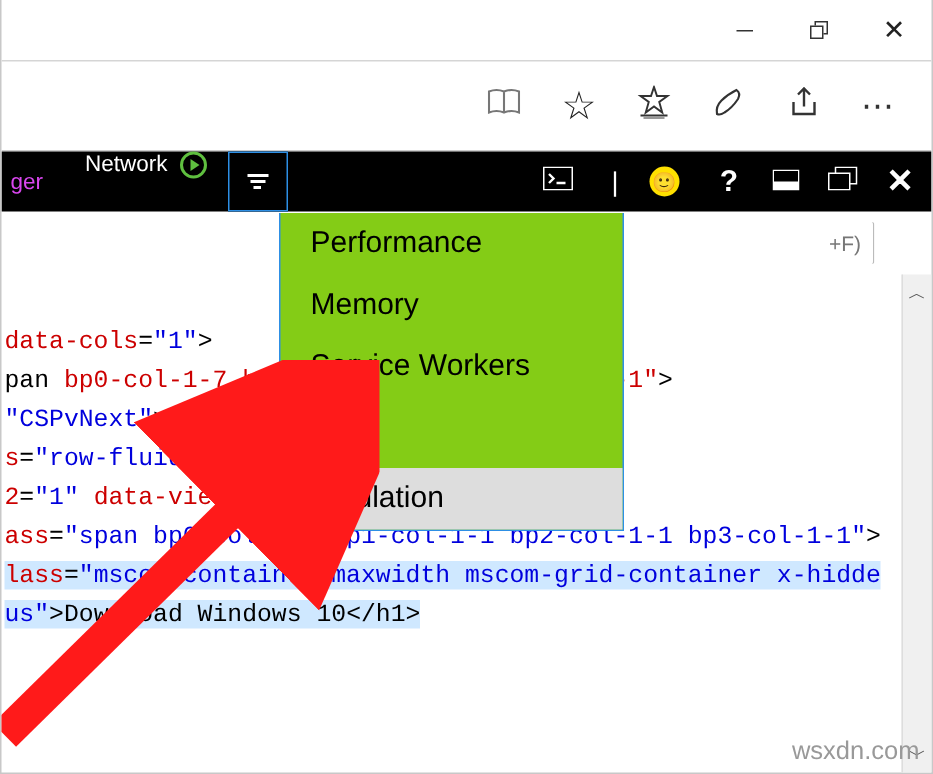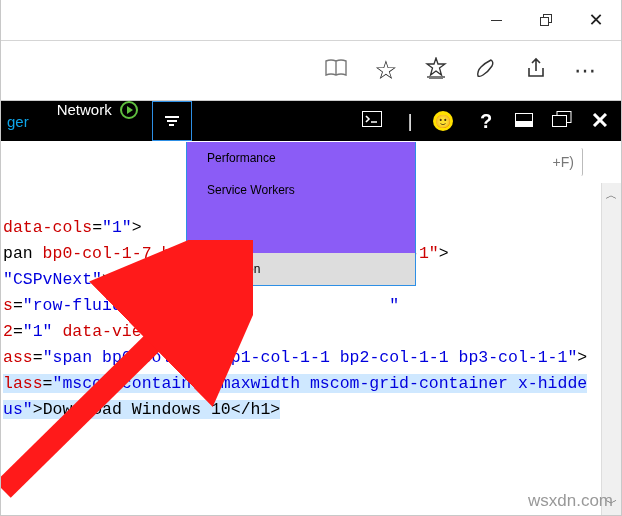--- a/index.html
+++ b/index.html
@@ -39,21 +39,21 @@
     border-bottom: 1px solid #ccc;
   }
   .browser-toolbar .ticon { width:26px; text-align:center; font-size:20px; color:#666; }
   
   .dt-header {
     height: 40px;
     background: #000; color:#fff;
     display:flex; align-items:center;
     position:relative; z-index:2;
   }
-  .dt-tab-partial { padding-left:6px; padding-right:14px; font-size:15px; color:#0ea5e9;}
+  .dt-tab-partial { padding-left:6px; padding-right:14px; font-size:15px; color:#d946ef;}
   .dt-tab { display:flex;align-items:flex-start;gap:8px;padding:0 14px;font-size:15px;height:100%; }
   .dt-play { width:18px;height:18px;border:2px solid #5fbf3f;border-radius:50%;display:flex;align-items:center;justify-content:center;}
   .dt-play::after{content:"";border-left:6px solid #5fbf3f;border-top:4px solid transparent;border-bottom:4px solid transparent;margin-left:2px;}
   .dt-drop-btn{
     width:40px;height:40px;border:1px solid #2d8fe5;background:#000;
     display:flex;align-items:center;justify-content:center;
     position:relative;
   }
   .dt-drop-btn .bars{width:14px;display:flex;flex-direction:column;gap:2px;}
   .dt-drop-btn .bars span{height:2px;background:#fff;}
@@ -63,25 +63,25 @@
   .dt-right .ricon{width:30px;text-align:center;font-size:18px;color:#fff;}
   .smiley{width:20px;height:20px;border-radius:50%;background:#ffe000;display:flex;align-items:center;justify-content:center;font-size:13px;}
   
   .dt-subbar{height:42px;display:flex;justify-content:flex-end;align-items:center;padding-right:38px;}
   .dt-subbar .hint{color:#777;border:1px solid #bbb;background:#fff;border-left:none;border-top:none;border-bottom:none;padding:6px 8px 6px 0;border-radius:2px;}
   
   .dropdown{
     position:absolute;
     left:185px; top:142px;
     width:230px;
-    background:#8b5cf6;
+    background:#84cc16;
     border:1px solid #2d8fe5;
     border-top:none;
     z-index:5;
-    font-size:12px;
+    font-size:20px;
   }
   .dropdown .mi{
     padding:9px 20px;
     cursor:default;
   }
   .dropdown .mi.hl{ background:#ddd;margin-top:47px; }
   
   .codewrap{display:flex;height:calc(100% - 40px - 60px - 40px - 42px);}
   .code{
     flex:1 1 auto;
@@ -193,20 +193,21 @@
     <span class="ricon" style="font-size:22px;font-weight:bold;">✕</span>
   </div>
 </div>
 
 <div class="dt-subbar">
   <span class="hint">+F)</span>
 </div>
 
 <div class="dropdown">
   <div class="mi"><span>Performance</span></div>
+  <div class="mi"><span>Memory</span></div>
   <div class="mi"><span>Service Workers</span></div>
   <div class="mi hl"><span>Emulation</span></div>
 </div>
 
 <div class="codewrap">
 <div class="code">
 <span class="attr">data-cols</span>=<span class="val">"1"</span>&gt;
 <span class="t">pan </span><span class="attr">bp0-col-1-7 bp</span>                      <span class="attr">1-1"</span>&gt;
 <span class="val">"CSPvNext"</span>&gt;
 <span class="attr">s</span>=<span class="val">"row-fluid title</span>                     <span class="val">"</span>

